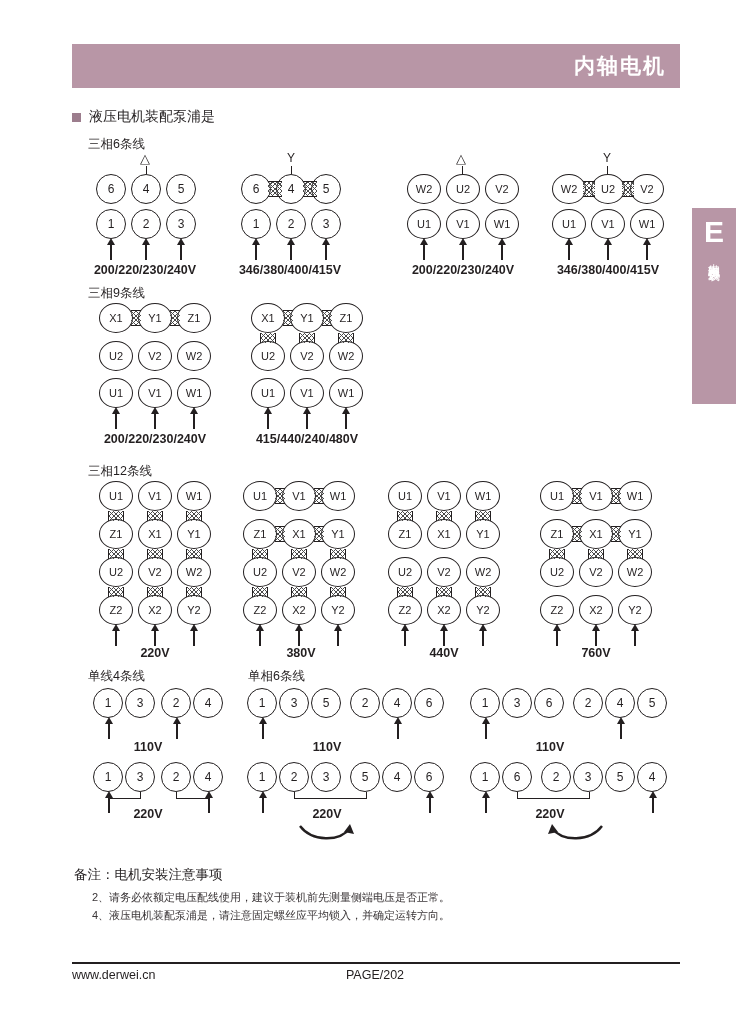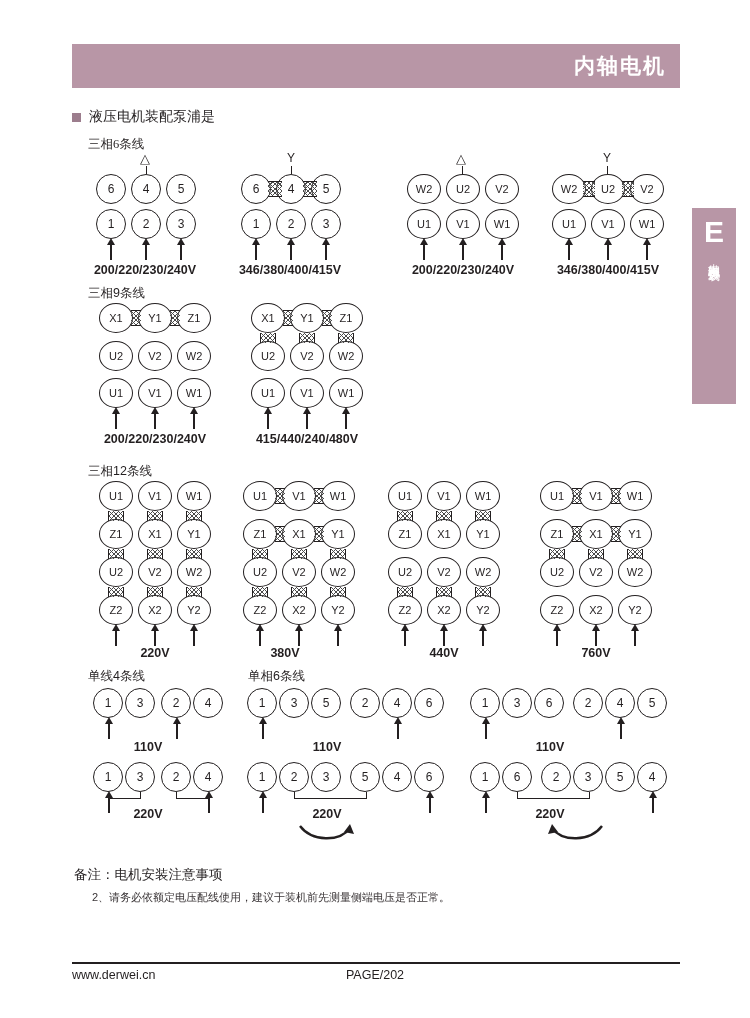--- a/index.html
+++ b/index.html
@@ -250,21 +250,21 @@
 <div class="side-tab">
   <div class="side-tab-letter">E</div>
   <div class="side-tab-text">内轴电机参数表</div>
 </div>
 
 <div class="section-heading">
   <span class="sq"></span>
   <span>液压电机装配泵浦是</span>
 </div>
 
-<div class="grp-label" style="left:88px; top:136px;font-family:Liberation Serif, serif;">三相6条线</div>
+<div class="grp-label" style="left:88px; top:136px;">三相6条线</div>
 
 <div class="tri-outline" style="left:140px; top:152px;">△</div>
 <div class="vline" style="left:146px; top:166px; height:8px;"></div>
 
 <div class="term" style="left:96px; top:174px;">6</div>
 <div class="term" style="left:131px; top:174px;">4</div>
 <div class="term" style="left:166px; top:174px;">5</div>
 
 <div class="term" style="left:96px; top:209px;">1</div>
 <div class="term" style="left:131px; top:209px;">2</div>
@@ -424,21 +424,21 @@
 <div class="term wide small" style="left:243px; top:595px;">Z2</div>
 <div class="term wide small" style="left:282px; top:595px;">X2</div>
 <div class="term wide small" style="left:321px; top:595px;">Y2</div>
 <div class="hatch vert" style="left:252px; top:587px; width:16px; height:10px;"></div>
 <div class="hatch vert" style="left:291px; top:587px; width:16px; height:10px;"></div>
 <div class="hatch vert" style="left:330px; top:587px; width:16px; height:10px;"></div>
 
 <div class="arrow-up" style="left:255px; top:624px;"></div>
 <div class="arrow-up" style="left:294px; top:624px;"></div>
 <div class="arrow-up" style="left:333px; top:624px;"></div>
-<div class="volt-label" style="left:235px; top:646px; width:100px;">380V</div>
+<div class="volt-label" style="left:251px; top:646px; width:100px;">380V</div>
 
 <div class="term wide small" style="left:388px; top:481px;">U1</div>
 <div class="term wide small" style="left:427px; top:481px;">V1</div>
 <div class="term wide small" style="left:466px; top:481px;">W1</div>
 
 <div class="term wide small" style="left:388px; top:519px;">Z1</div>
 <div class="term wide small" style="left:427px; top:519px;">X1</div>
 <div class="term wide small" style="left:466px; top:519px;">Y1</div>
 <div class="hatch vert" style="left:397px; top:511px; width:16px; height:10px;"></div>
 <div class="hatch vert" style="left:436px; top:511px; width:16px; height:10px;"></div>
@@ -562,18 +562,19 @@
 <div class="volt-label" style="left:520px; top:807px; width:60px;">220V</div>
 <svg class="curve-arrow" style="left:548px; top:822px;" viewBox="0 0 56 22">
   <path d="M54,4 C42,20 14,20 4,6" fill="none" stroke="#231f20" stroke-width="2.4"></path>
   <polygon points="4,2 0,12 10,10" fill="#231f20"></polygon>
 </svg>
 
 <div class="notes">
   <div class="notes-title">备注：电机安装注意事项</div>
   <ol>
     <li>2、请务必依额定电压配线使用，建议于装机前先测量侧端电压是否正常。</li>
+    <li>4、液压电机装配泵浦是，请注意固定螺丝应平均锁入，并确定运转方向。</li>
   </ol>
 </div>
 
 <div class="footer-rule"></div>
 <div class="footer footer-left">www.derwei.cn</div>
 <div class="footer footer-center">PAGE/202</div>
 
 </body></html>

